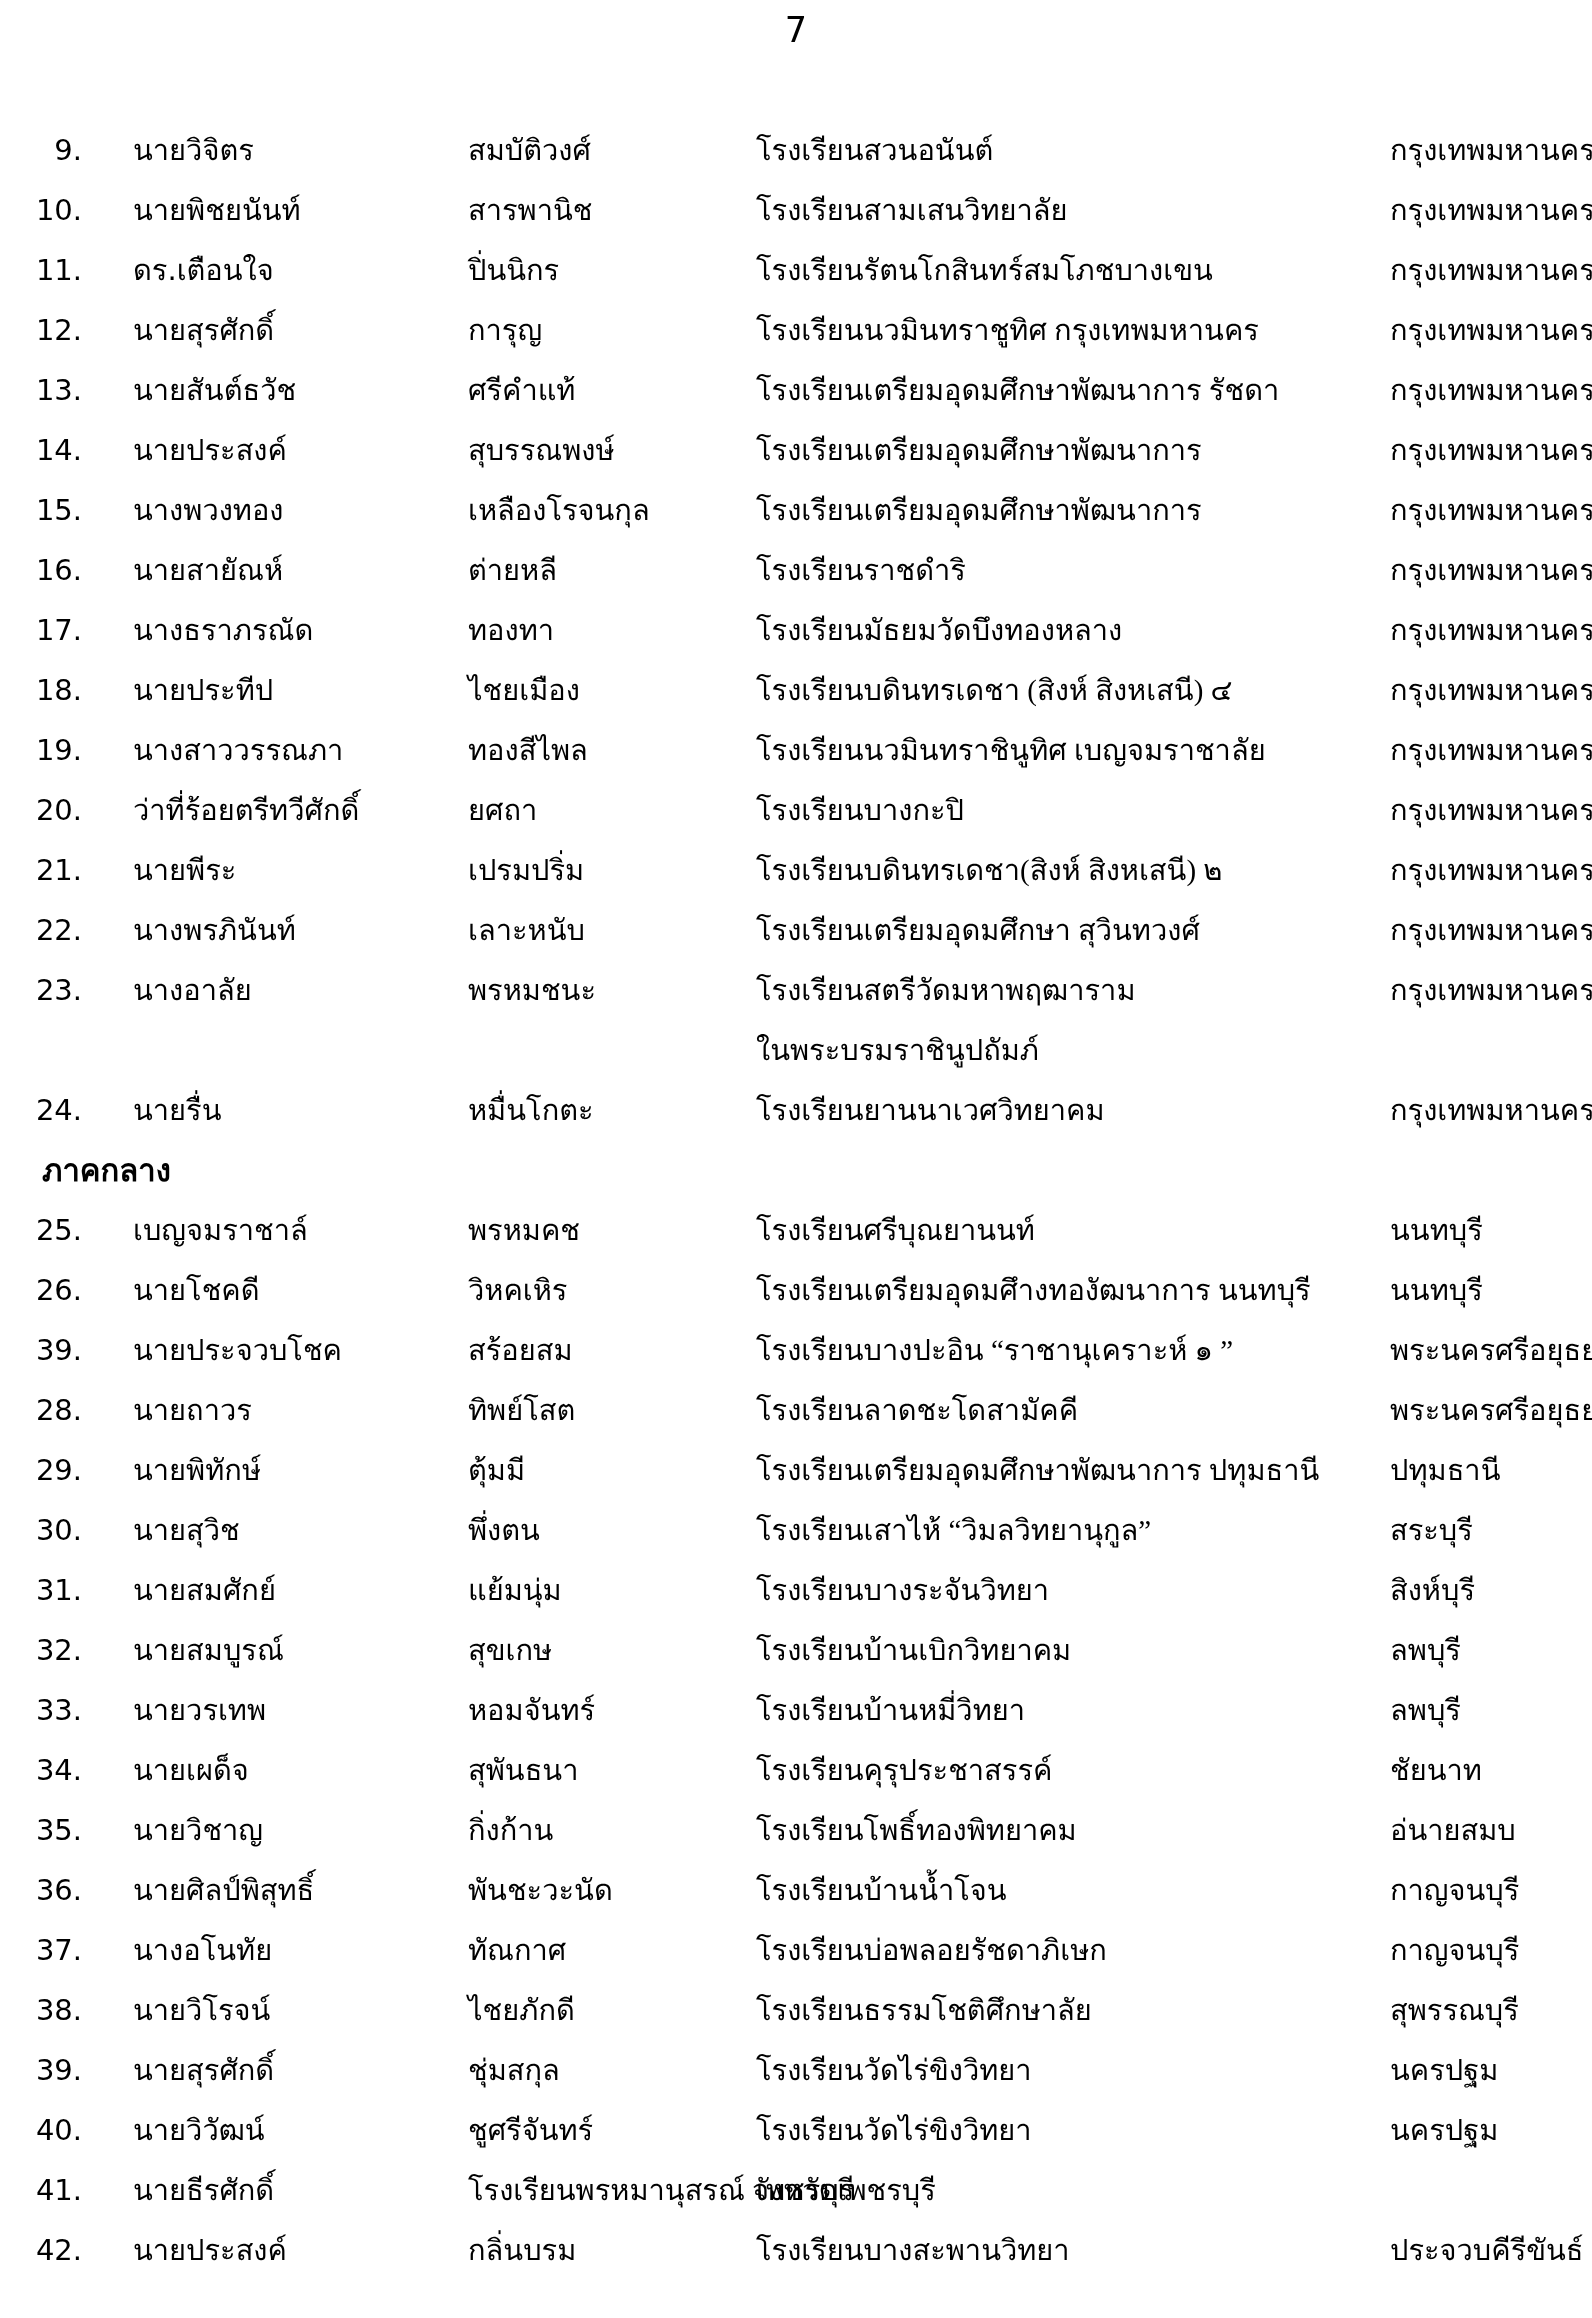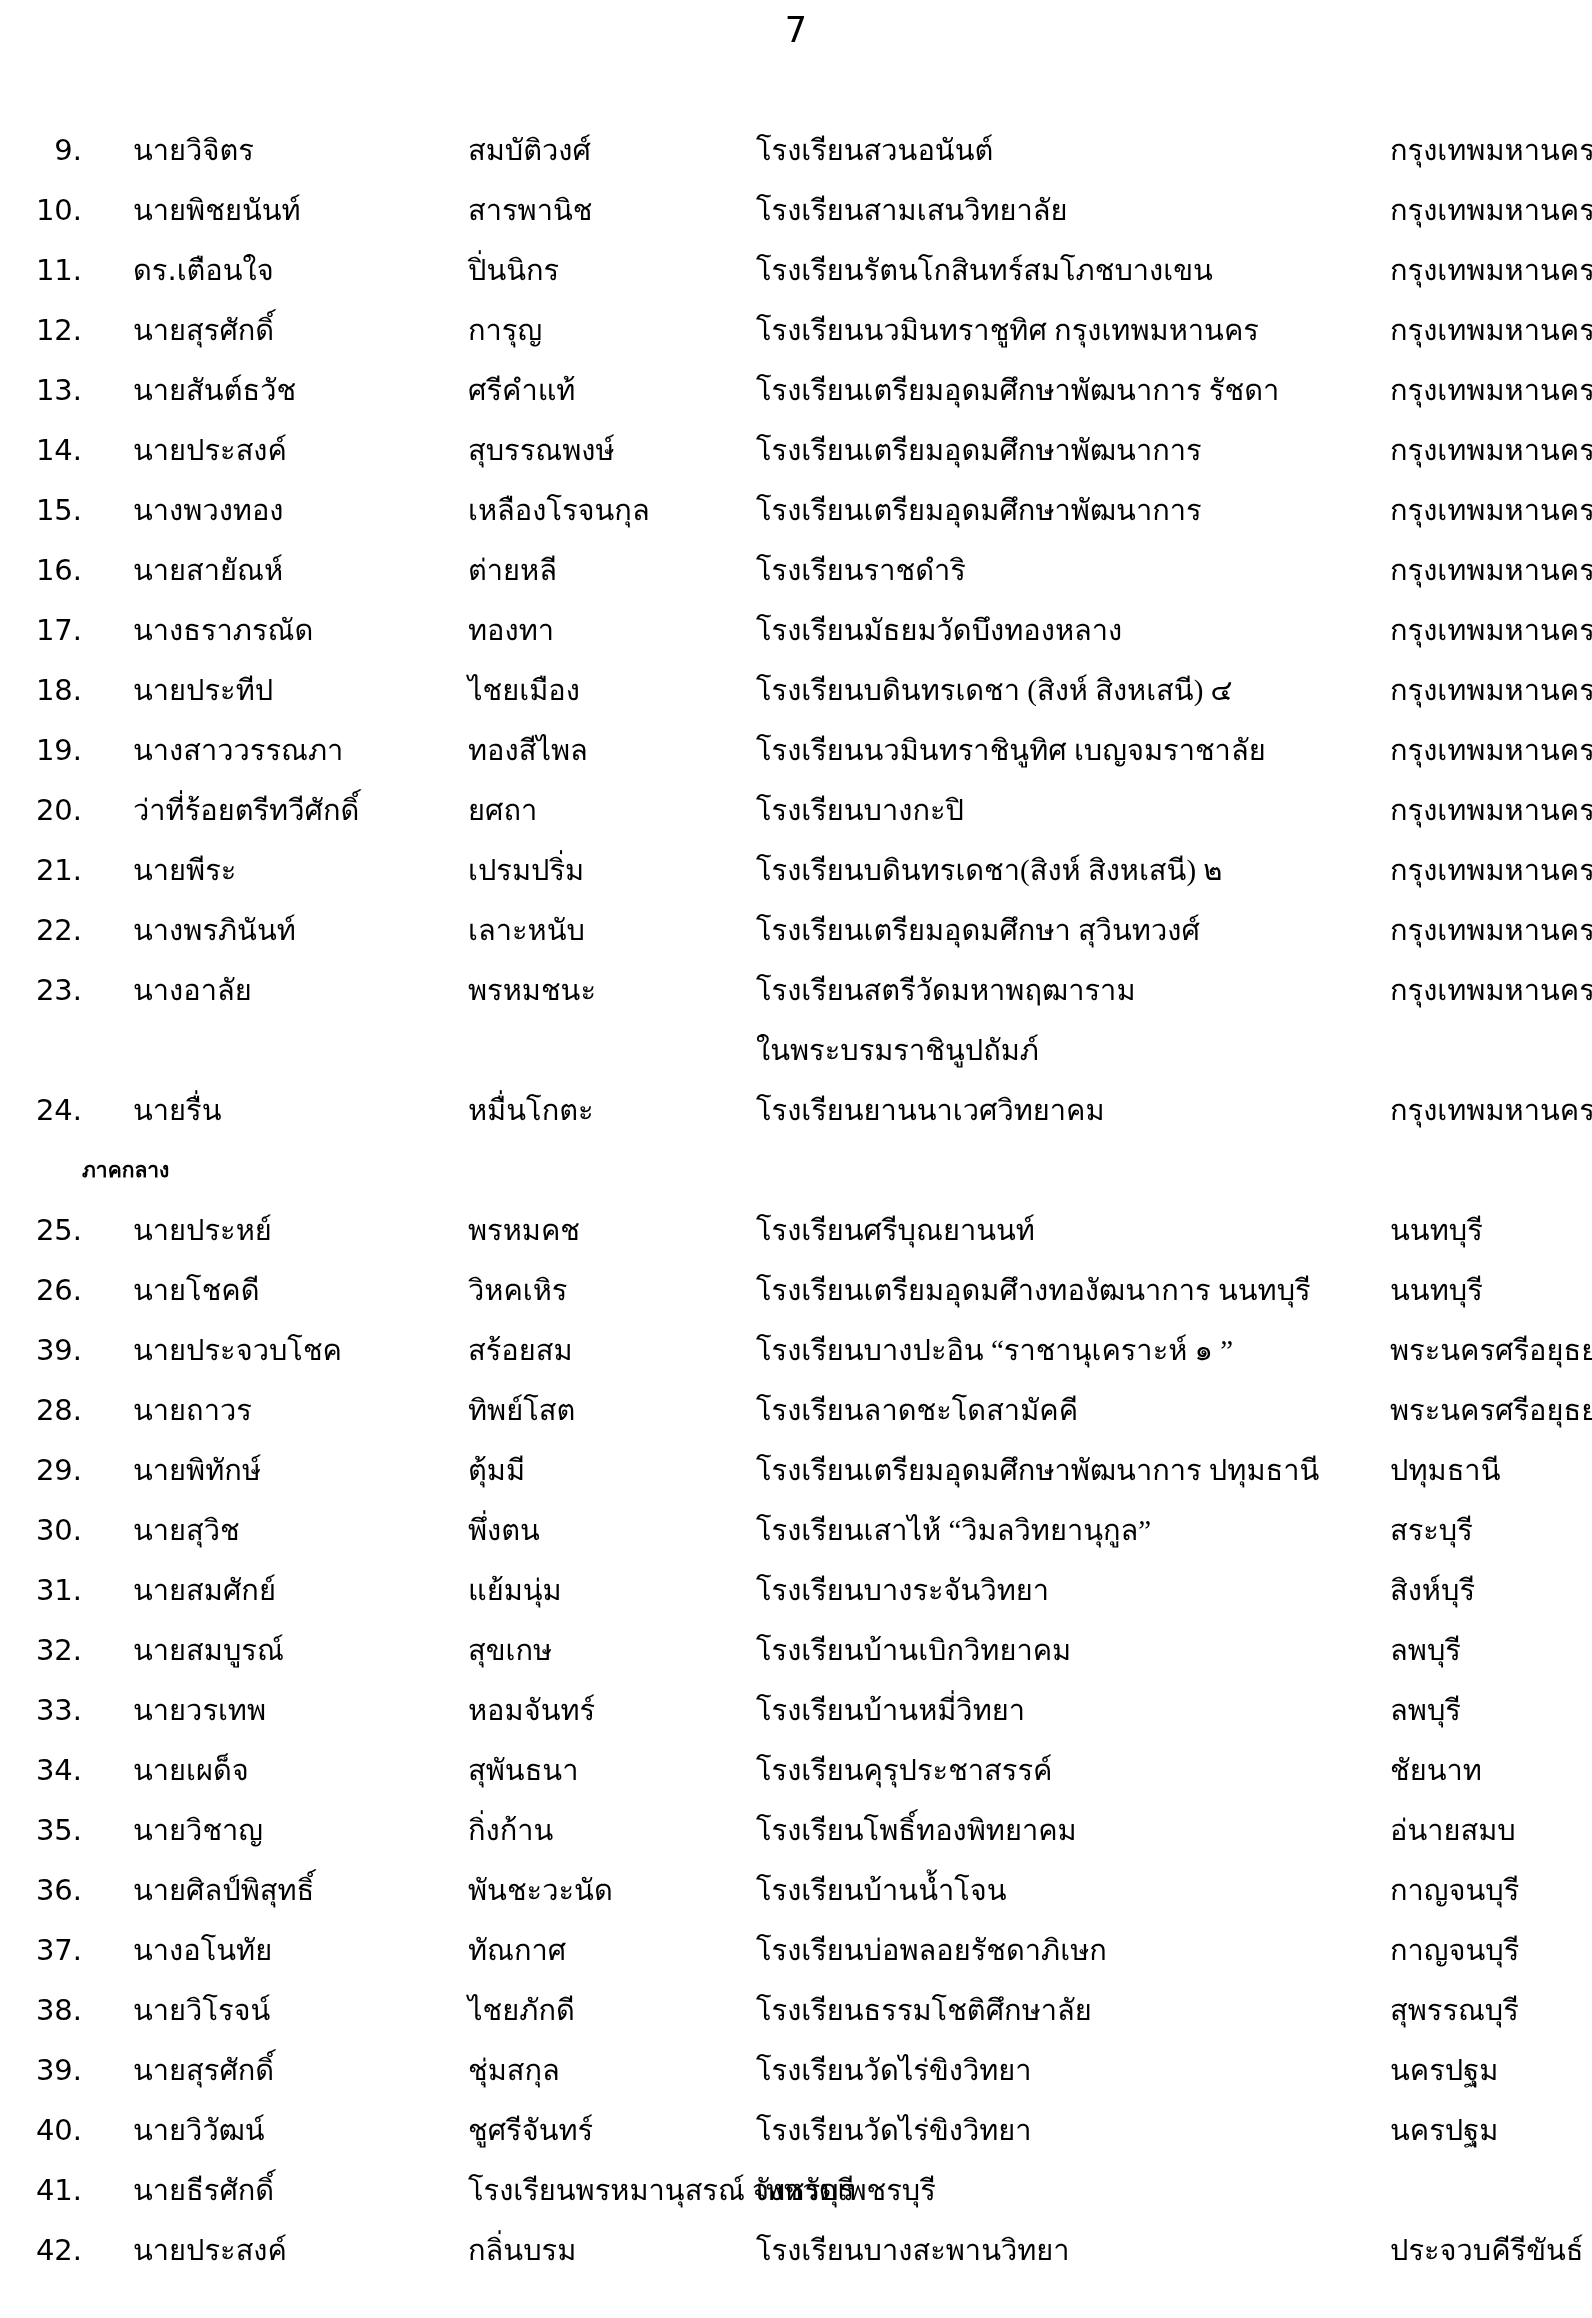--- a/index.html
+++ b/index.html
@@ -22,25 +22,24 @@
     line-height:1.1;
   }
   .roster{
     position:absolute;
     top:120px;
     left:0;
     width:100%;
   }
   .section-header{
     font-weight:bold;
-    font-size:21px;
+    font-size:31px;
     line-height:60px;
     padding-left:42px;
     white-space:nowrap;
-    margin-left:40px;
   }
   .row{
     display:grid;
     grid-template-columns:82px 335px 288px 634px 1fr;
     font-size:29px;
     line-height:60px;
   }
   .cell{white-space:nowrap;}
   .cell.num{text-align:right;}
   .cell.name,.cell.surname,.cell.school,.cell.province{padding-left:51px;}
@@ -231,21 +230,21 @@
     <div class="cell province">กรุงเทพมหานคร</div>
   </div>
 </div>
   </div>
 
   <div class="section">
     <div class="section-header">ภาคกลาง</div>
     <div class="rows">
   <div class="row">
     <div class="cell num">25.</div>
-    <div class="cell name">นายประหย์</div>
+    <div class="cell name">เบญจมราชาล์</div>
     <div class="cell surname">พรหมคช</div>
     <div class="cell school">
       <div class="school-line">โรงเรียนศรีบุณยานนท์</div>
 
     </div>
     <div class="cell province">นนทบุรี</div>
   </div>
 
   <div class="row">
     <div class="cell num">26.</div>

